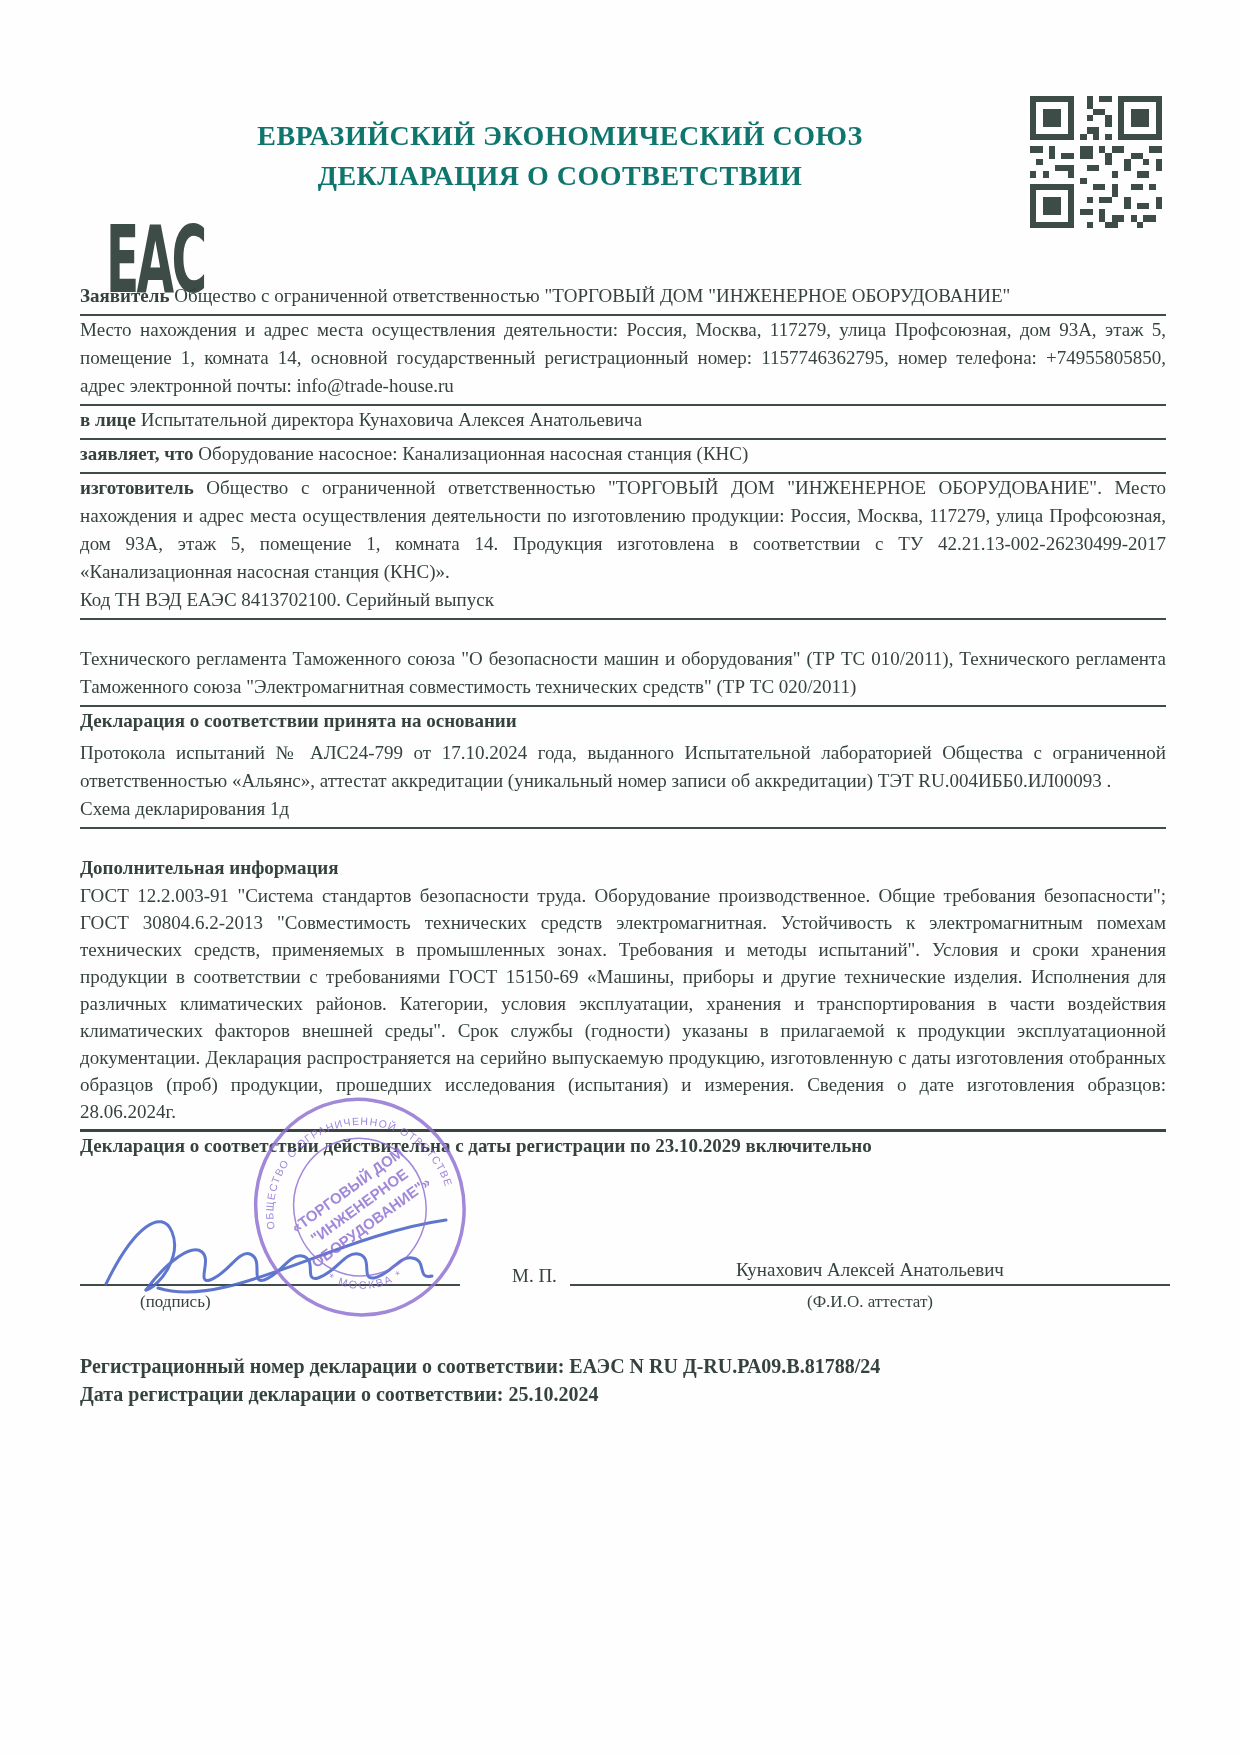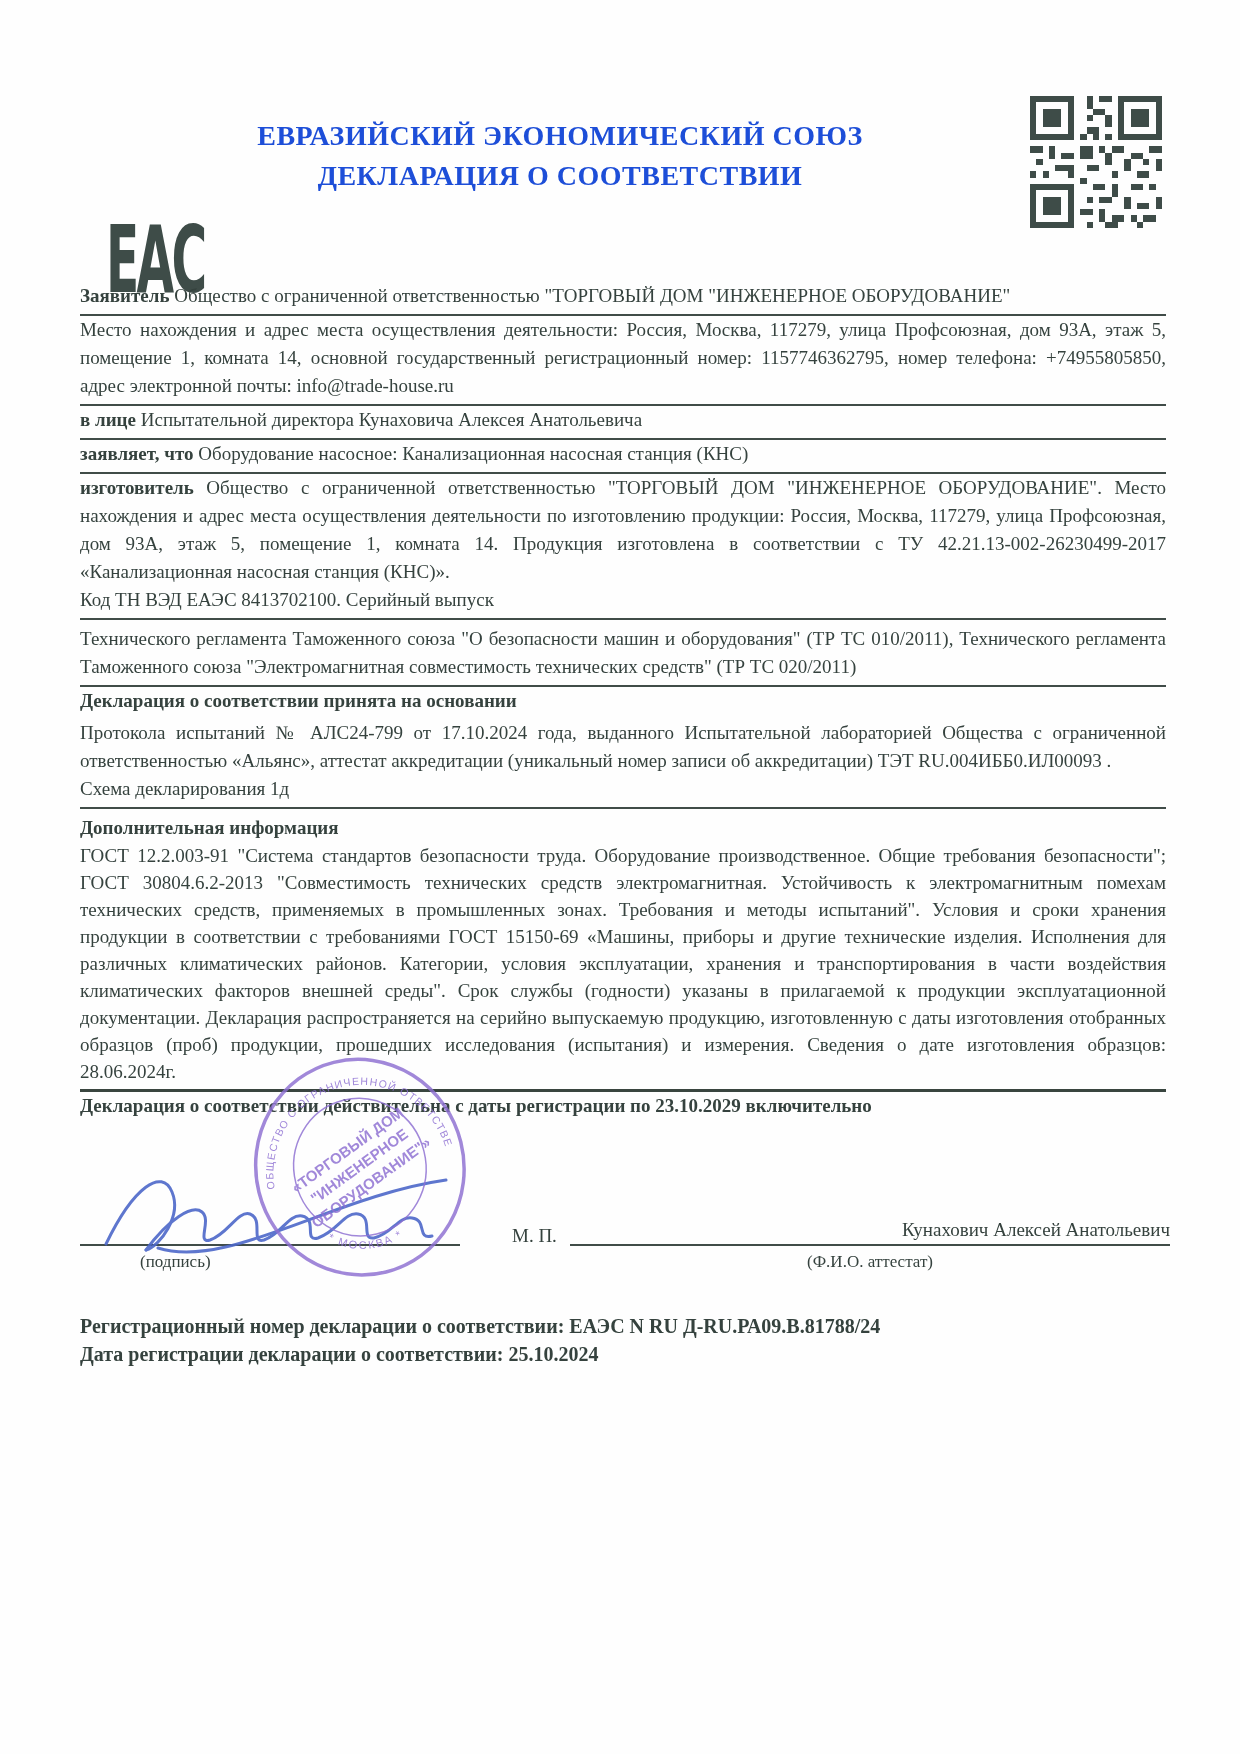--- a/index.html
+++ b/index.html
@@ -1,40 +1,40 @@
 <!DOCTYPE html>
 <html><head>
 <meta charset="utf-8">
 <style>
   html,body{margin:0;padding:0;background:#e8e8e8;}
   .page{position:relative;width:1240px;height:1754px;margin:0 auto;background:#fefefe;
         font-family:"Liberation Serif",serif;color:#35423e;overflow:hidden;}
   
   .titles{position:absolute;left:150px;top:116px;width:820px;text-align:center;
-          font-weight:bold;font-size:28px;line-height:40px;color:#1d4ed8;letter-spacing:.5px;}
+          font-weight:bold;font-size:28px;line-height:40px;color:#0f766e;letter-spacing:.5px;}
   .eac{position:absolute;left:106px;top:206px;font-family:"DejaVu Sans",sans-serif;
        font-weight:bold;font-size:54px;color:#3e4c48;letter-spacing:-3px;
        transform:scale(.9,1.72);transform-origin:top left;}
   .qr{position:absolute;left:1030px;top:96px;}
   
   .doc{position:absolute;left:80px;top:282px;width:1086px;font-size:19px;line-height:28px;}
   .doc p{margin:0;}
-  .rule{border-bottom:2px solid #404c48;padding-bottom:4px;margin-bottom:5px;}
+  .rule{border-bottom:2px solid #404c48;padding-bottom:4px;margin-bottom:25px;}
   .rule-light{border-bottom:1px solid #8c9692;padding-bottom:4px;margin-bottom:7px;}
   .rule-thick{border-bottom:3px solid #39453f;padding-bottom:4px;margin-bottom:7px;}
   .just{text-align:justify;}
   .tight{line-height:27px;}
   b{font-weight:bold;}
   .hpad{margin-top:2px;margin-bottom:4px;}
   
   .sigblock{position:relative;height:140px;margin-top:30px;margin-bottom:22px;}
   .sig-line{position:absolute;left:0;top:94px;width:380px;border-bottom:2px solid #404c48;}
   .sig-caption{position:absolute;left:60px;top:98px;width:260px;text-align:left;font-size:17px;}
   .mp{position:absolute;left:432px;top:72px;font-size:19px;}
-  .fio{position:absolute;left:490px;top:66px;width:600px;text-align:right;font-size:19px;}
+  .fio{position:absolute;left:490px;top:66px;width:600px;text-align:center;font-size:19px;}
   .fio-line{position:absolute;left:490px;top:94px;width:600px;border-bottom:2px solid #404c48;}
   .fio-caption{position:absolute;left:490px;top:98px;width:600px;text-align:center;font-size:17px;}
   .signature-svg{position:absolute;left:18px;top:2px;z-index:3;}
   .stamp{position:absolute;left:168px;top:-100px;z-index:4;opacity:.82;transform:rotate(-14deg);}
   .stamp text{font-family:"Liberation Sans",sans-serif;}
   .foot{font-size:20px;line-height:28px;}
   .foot2{margin-top:20px;}
 </style>
 </head>
 <body>

